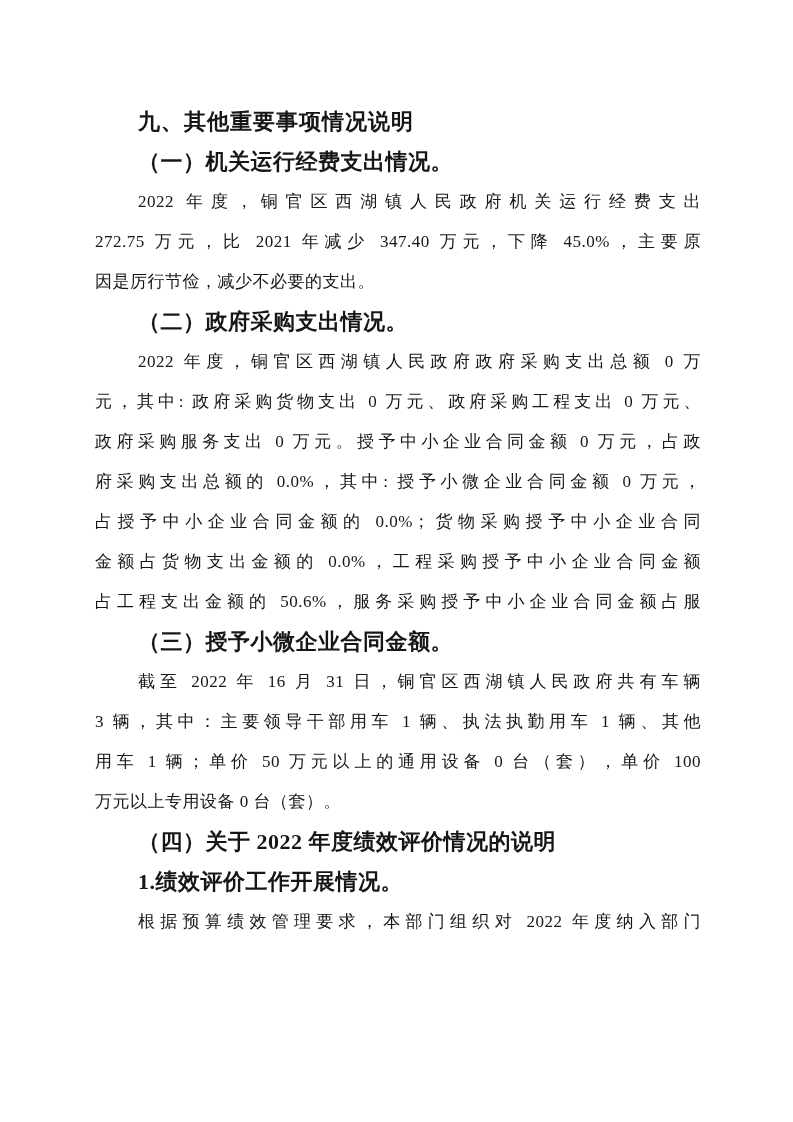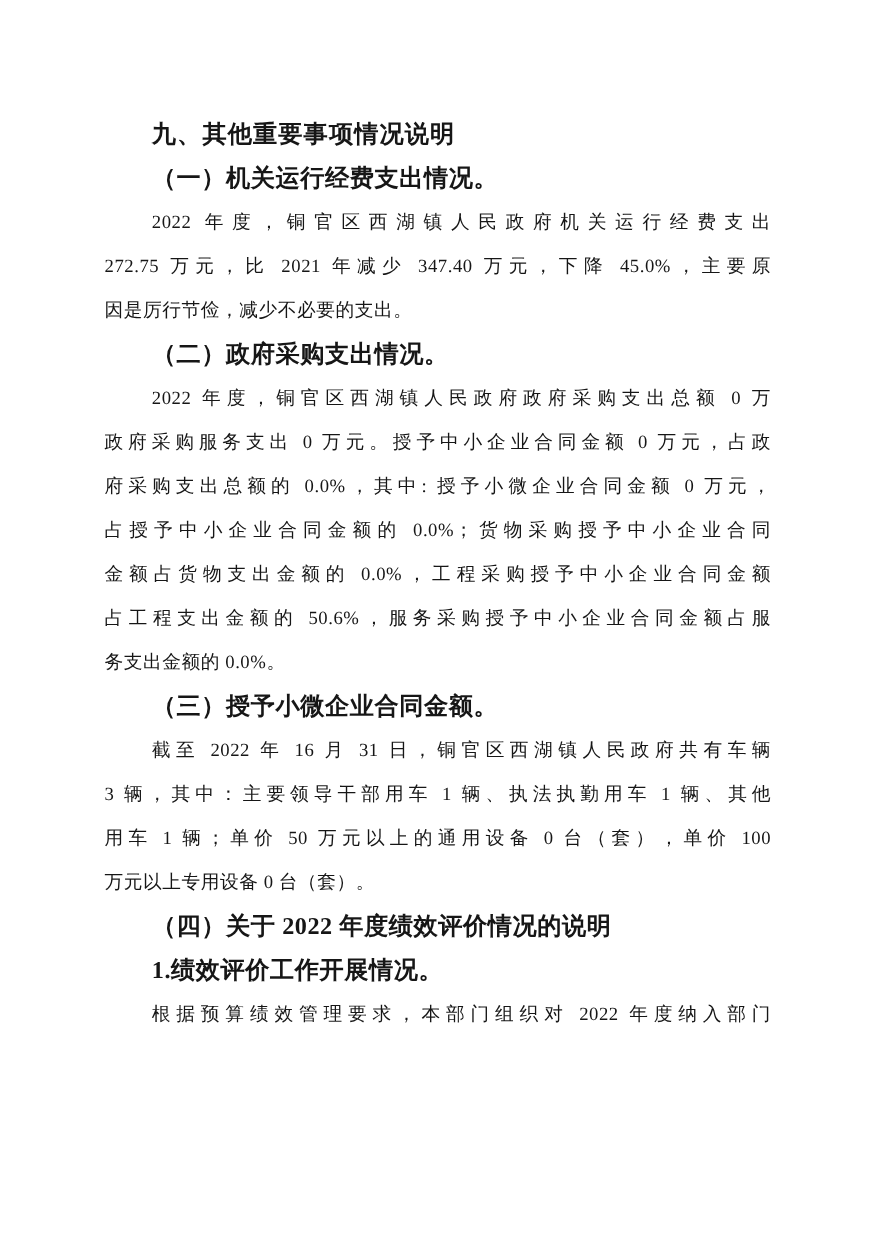--- a/index.html
+++ b/index.html
@@ -60,26 +60,26 @@
 
     <div class="line hd hd1 ind">九、其他重要事项情况说明</div>
 
     <div class="line hd ind">（一）机关运行经费支出情况。</div>
     <div class="line just ind">2022 年度，铜官区西湖镇人民政府机关运行经费支出</div>
     <div class="line just">272.75 万元，比 2021 年减少 347.40 万元，下降 45.0%，主要原</div>
     <div class="line">因是厉行节俭，减少不必要的支出。</div>
 
     <div class="line hd ind">（二）政府采购支出情况。</div>
     <div class="line just ind">2022 年度，铜官区西湖镇人民政府政府采购支出总额 0 万</div>
+    <div class="line just">元，其中: 政府采购货物支出 0 万元、政府采购工程支出 0 万元、</div>
     <div class="line just">政府采购服务支出 0 万元。授予中小企业合同金额 0 万元，占政</div>
     <div class="line just">府采购支出总额的 0.0%，其中: 授予小微企业合同金额 0 万元，</div>
     <div class="line just">占授予中小企业合同金额的 0.0%；货物采购授予中小企业合同</div>
     <div class="line just">金额占货物支出金额的 0.0%，工程采购授予中小企业合同金额</div>
     <div class="line just">占工程支出金额的 50.6%，服务采购授予中小企业合同金额占服</div>
-    <div class="line">务支出金额的 0.0%。</div>
 
     <div class="line hd ind">（三）授予小微企业合同金额。</div>
     <div class="line just ind">截至 2022 年 16 月 31 日，铜官区西湖镇人民政府共有车辆</div>
     <div class="line just">3 辆，其中：主要领导干部用车 1 辆、执法执勤用车 1 辆、其他</div>
     <div class="line just">用车 1 辆；单价 50 万元以上的通用设备 0 台（套），单价 100</div>
     <div class="line">万元以上专用设备 0 台（套）。</div>
 
     <div class="line hd ind">（四）关于 2022 年度绩效评价情况的说明</div>
     <div class="line hd ind">1.绩效评价工作开展情况。</div>
     <div class="line just ind">根据预算绩效管理要求，本部门组织对 2022 年度纳入部门</div>

